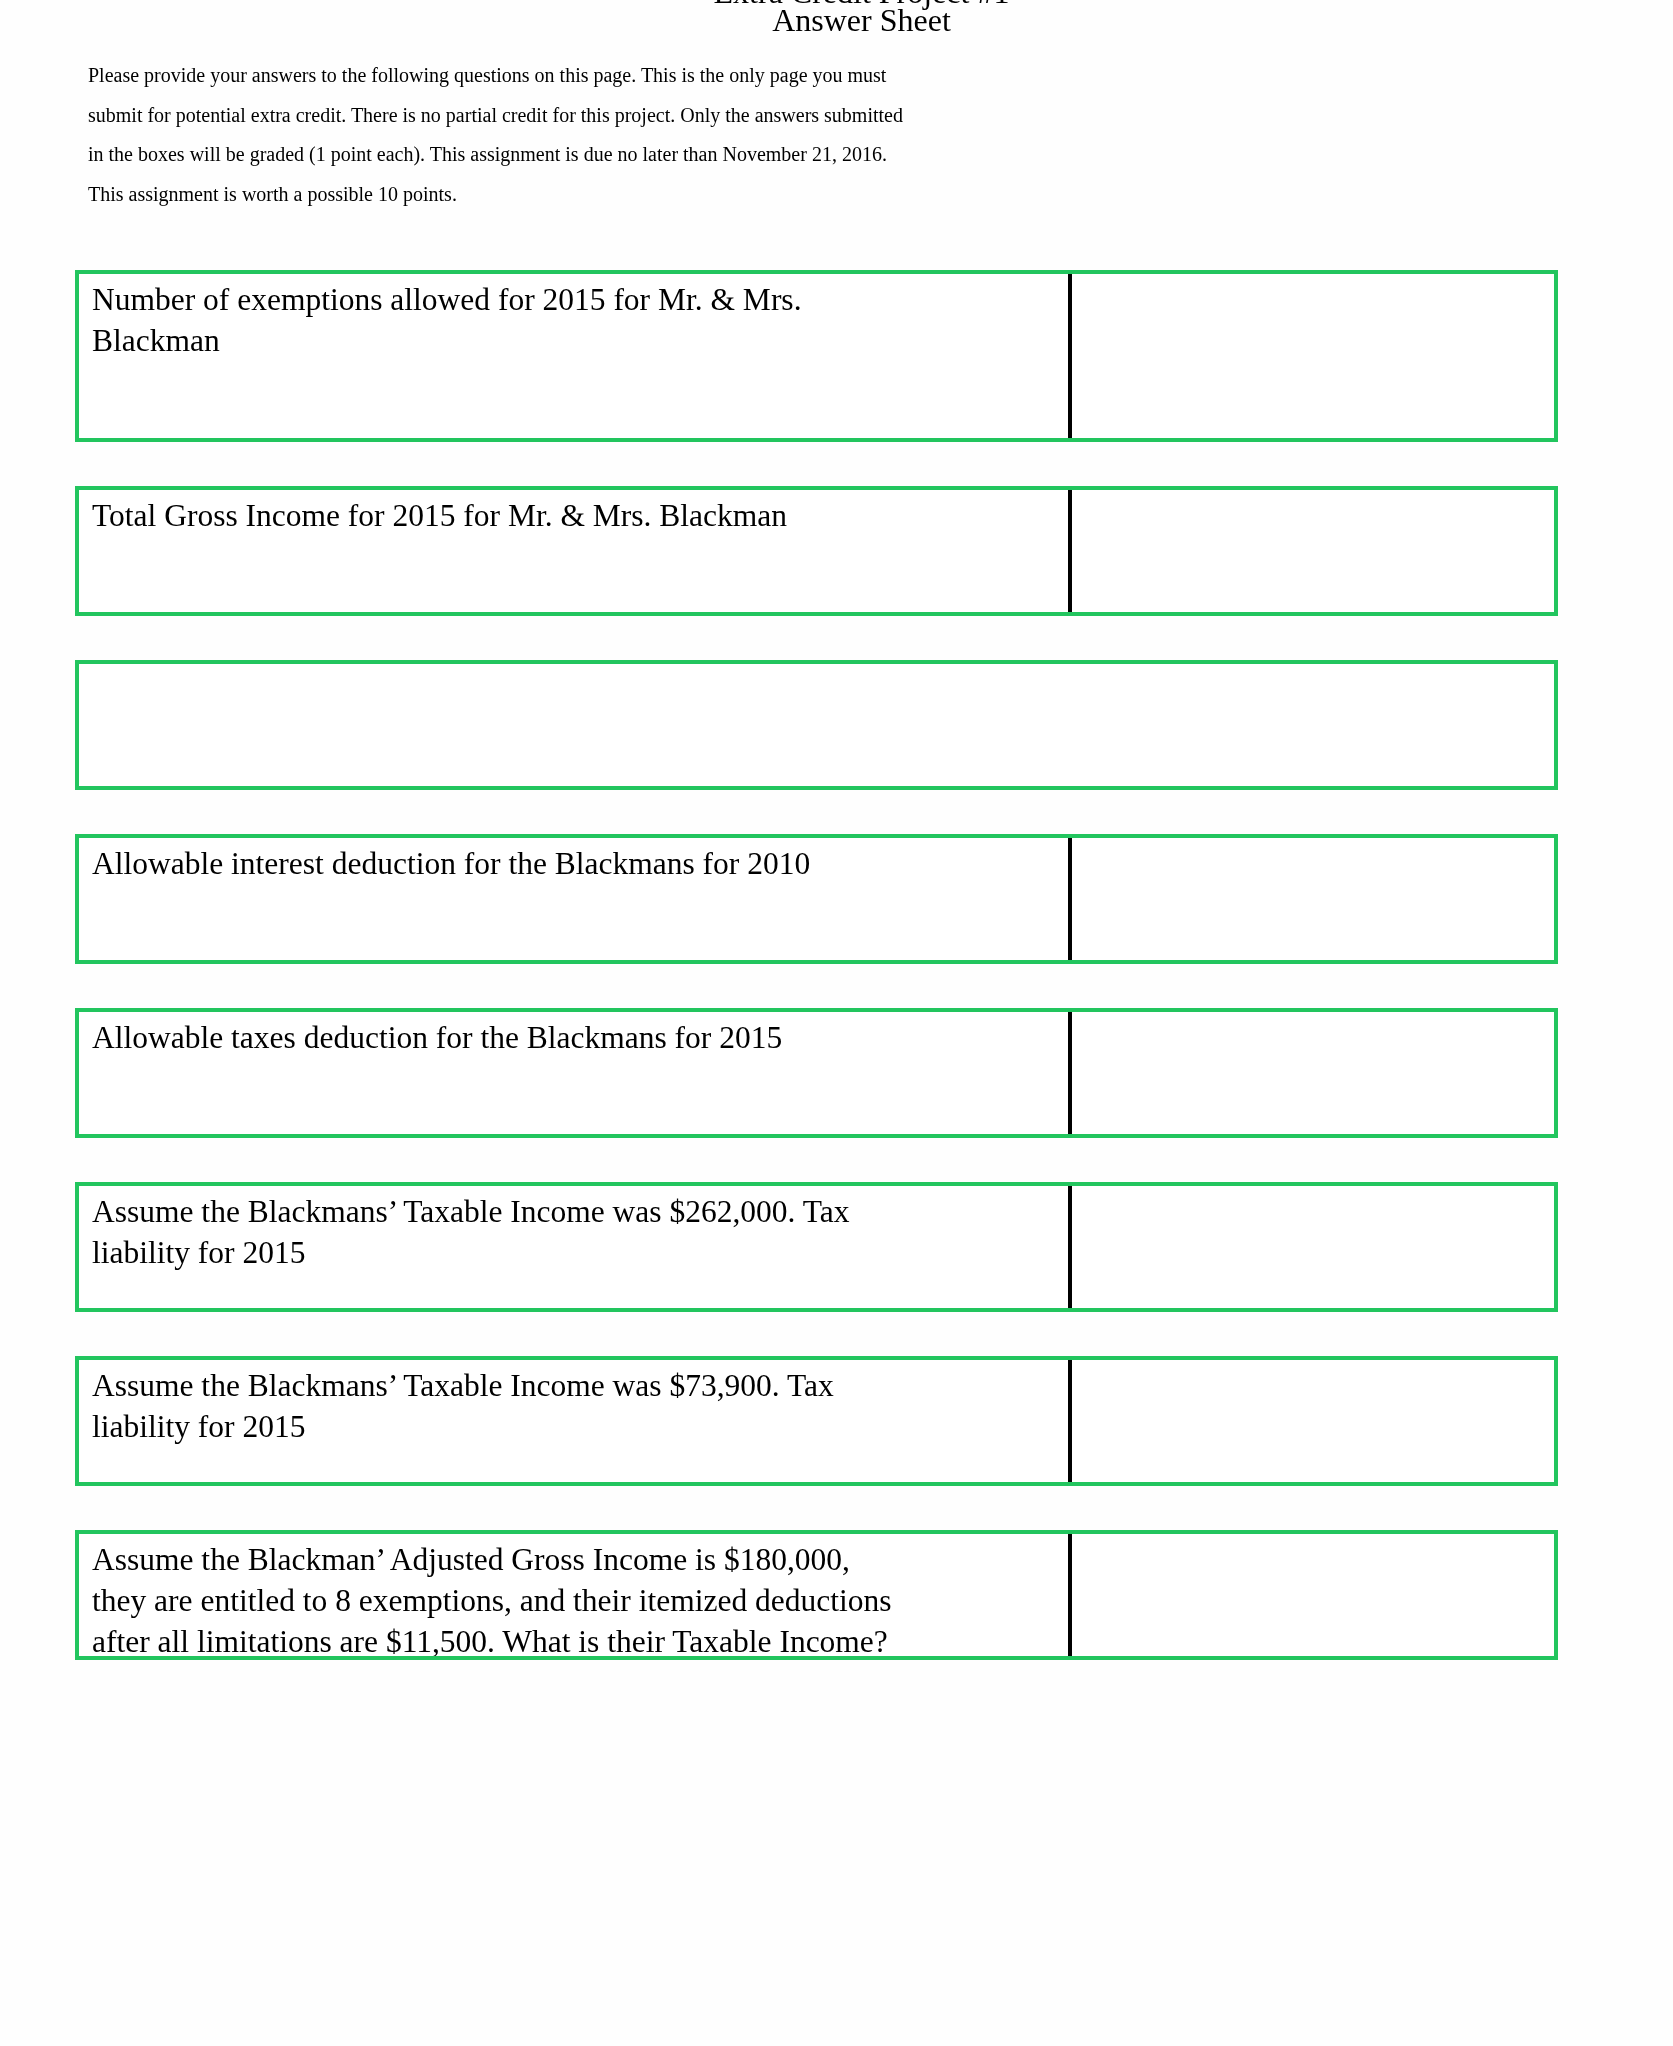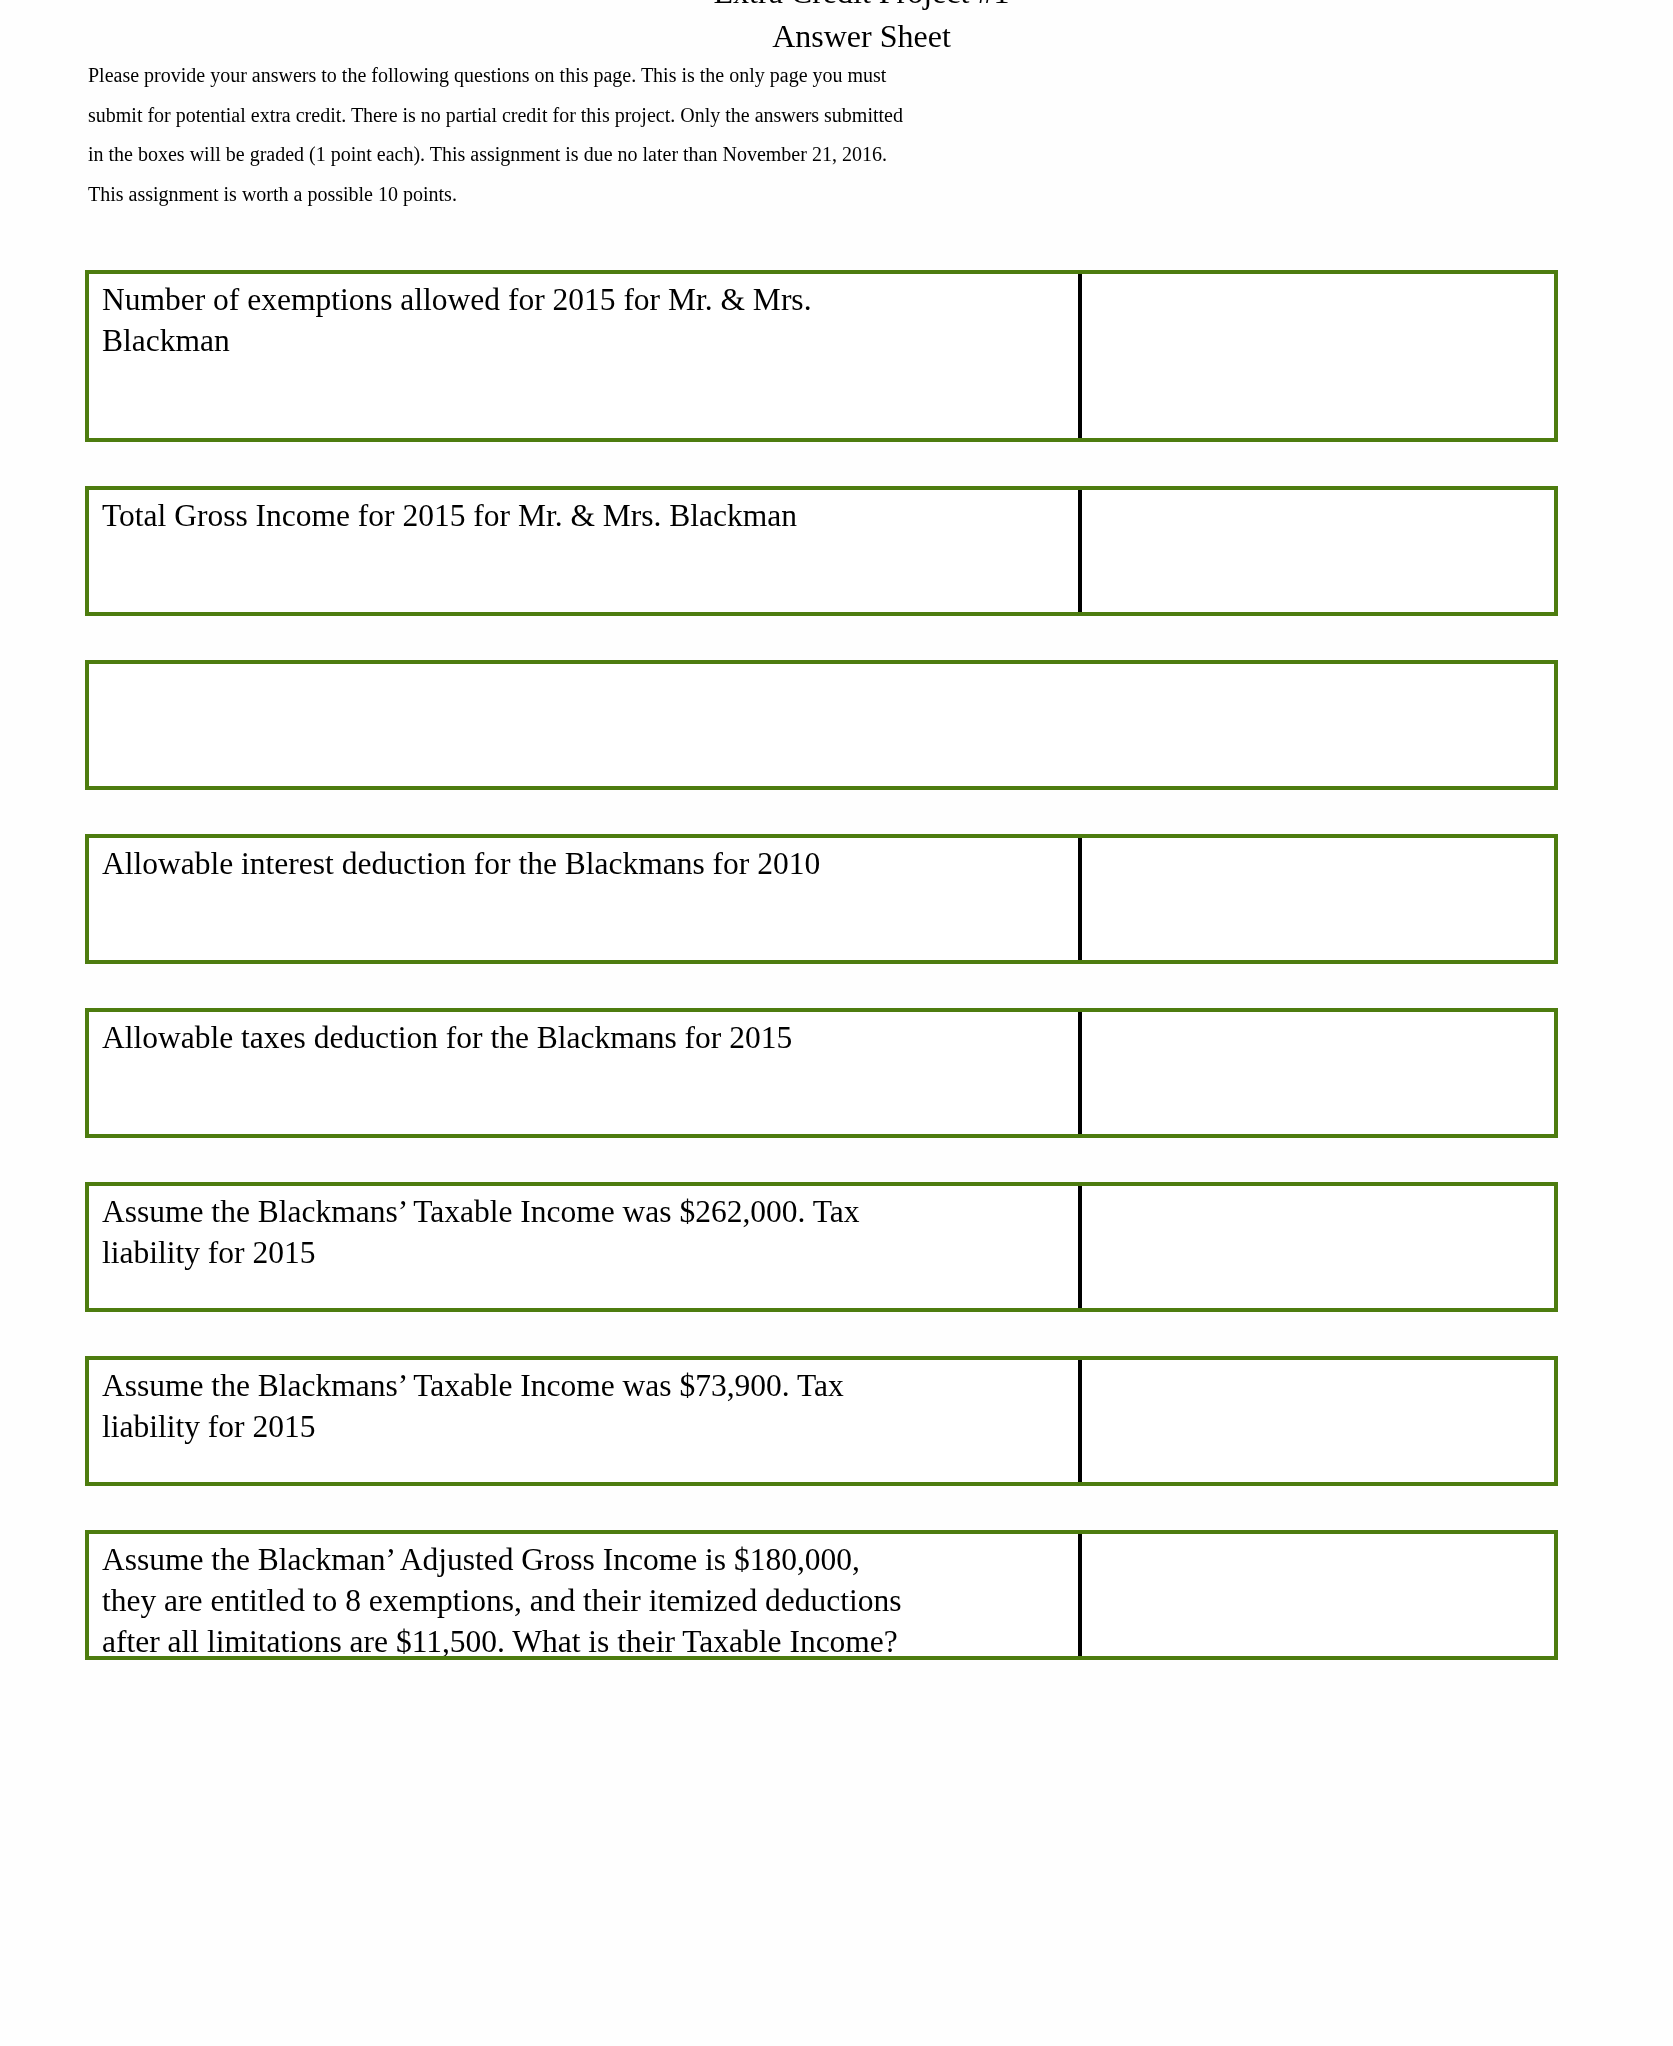--- a/index.html
+++ b/index.html
@@ -17,44 +17,43 @@
     left: 75px;
     width: 1483px;
     box-sizing: border-box;
     padding-left: 90px;
     text-align: center;
     font-size: 32px;
     line-height: 40px;
     white-space: nowrap;
   }
   #title-top { top: -28px; }      
-  #subtitle  { top: 16px; }
+  #subtitle  { top: 0; }
   .instructions {
     position: absolute;
     left: 88px;
     top: 56px;
     width: 1540px;
     font-size: 20px;
     line-height: 39.5px;
     white-space: pre-line;
   }
   .answer-table {
     position: absolute;
     left: 75px;
     top: 270px;
     width: 1483px;
   }
   .row {
     display: flex;
     box-sizing: border-box;
-    border: 4px solid #4d7c0f;
+    border: 4px solid #22c55e;
     height: 130px;
     margin-bottom: 44px;
     background: #fff;
-    margin-left: 10px;
   }
   .row.tall { height: 172px; }
   .q-cell {
     width: 993px;
     box-sizing: border-box;
     border-right: 4px solid #000;
     padding: 5px 24px 0 13px;
     font-size: 31.5px;
     line-height: 41px;
     white-space: pre-line;

